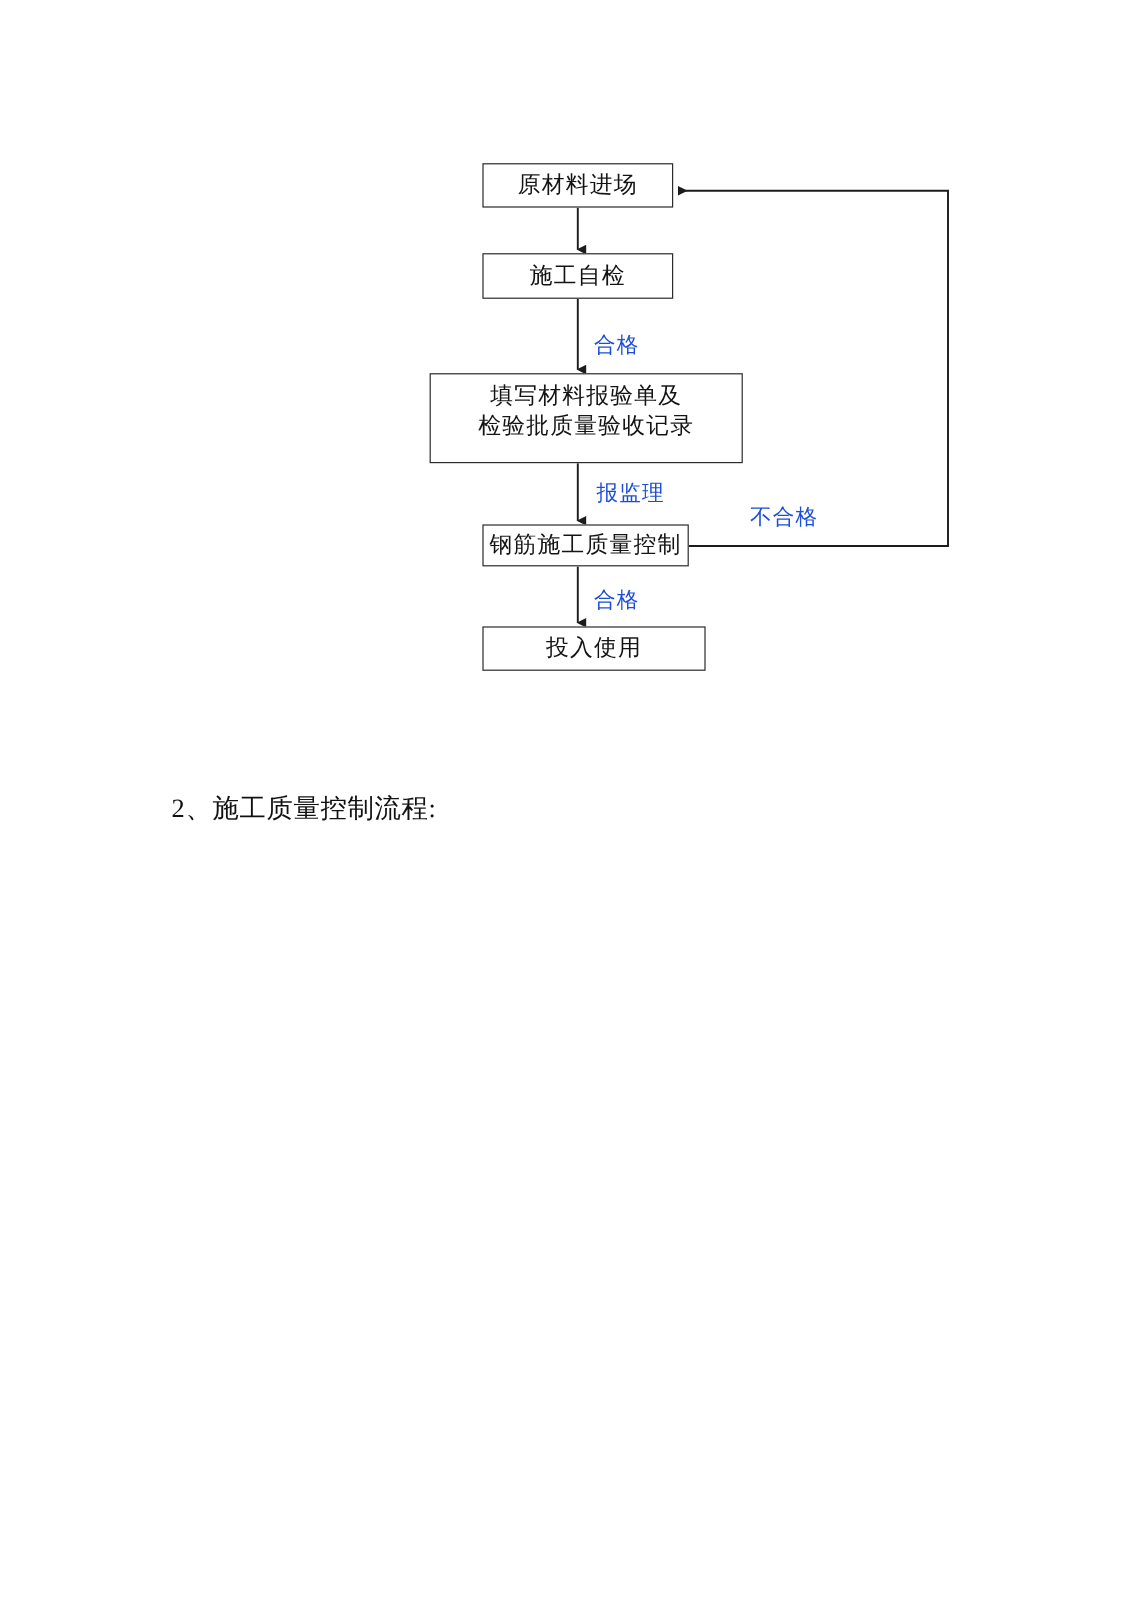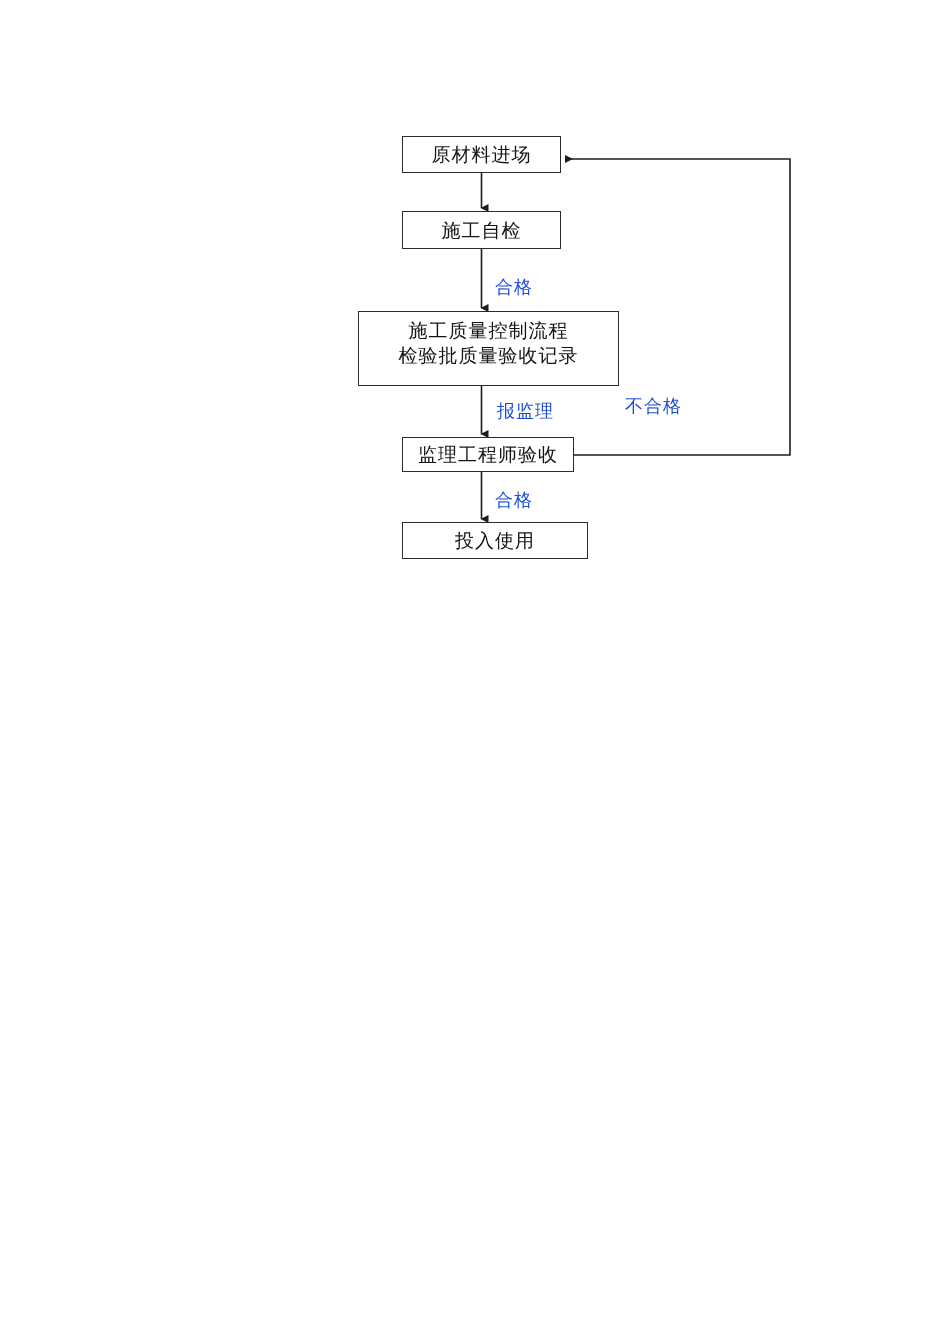--- a/index.html
+++ b/index.html
@@ -72,21 +72,21 @@
     position: absolute;
     font-family: "Liberation Serif", "DejaVu Serif", serif;
     font-size: 18px;
     line-height: 20px;
     letter-spacing: 1px;
     color: #1d4ed8;
     white-space: nowrap;
   }
   #label-qualified-1 { left: 495px; top: 277px; }
   #label-report      { left: 497px; top: 401px; }
-  #label-unqualified { left: 625px; top: 396px; }
+  #label-unqualified { left: 625px; top: 421px; }
   #label-qualified-2 { left: 495px; top: 490px; }
 
   
   .body-line {
     position: absolute;
     left: 143px;
     font-family: "Liberation Serif", "DejaVu Serif", serif;
     font-size: 22px;
     line-height: 30px;
     letter-spacing: 0.5px;
@@ -126,37 +126,38 @@
 
     <div class="node v-center" id="node-raw-material">
       <span class="node-text">原材料进场</span>
     </div>
 
     <div class="node v-center" id="node-self-inspection">
       <span class="node-text">施工自检</span>
     </div>
 
     <div class="node v-top" id="node-fill-forms">
-      <span class="node-text">施工质量控制流程
+      <span class="node-text">填写材料报验单及
 检验批质量验收记录</span>
     </div>
 
     <div class="node v-center" id="node-supervisor-accept">
-      <span class="node-text">监理工程师验收</span>
+      <span class="node-text">钢筋施工质量控制</span>
     </div>
 
     <div class="node v-center" id="node-put-into-use">
       <span class="node-text">投入使用</span>
     </div>
 
     <div class="edge-label" id="label-qualified-1">合格</div>
 
     <div class="edge-label" id="label-report">报监理</div>
 
     <div class="edge-label" id="label-unqualified">不合格</div>
 
     <div class="edge-label" id="label-qualified-2">合格</div>
 
   </div>
 
+  <div class="body-line" id="body-line-1">2、施工质量控制流程:</div>
 
 
 </div>
 
 </body></html>

